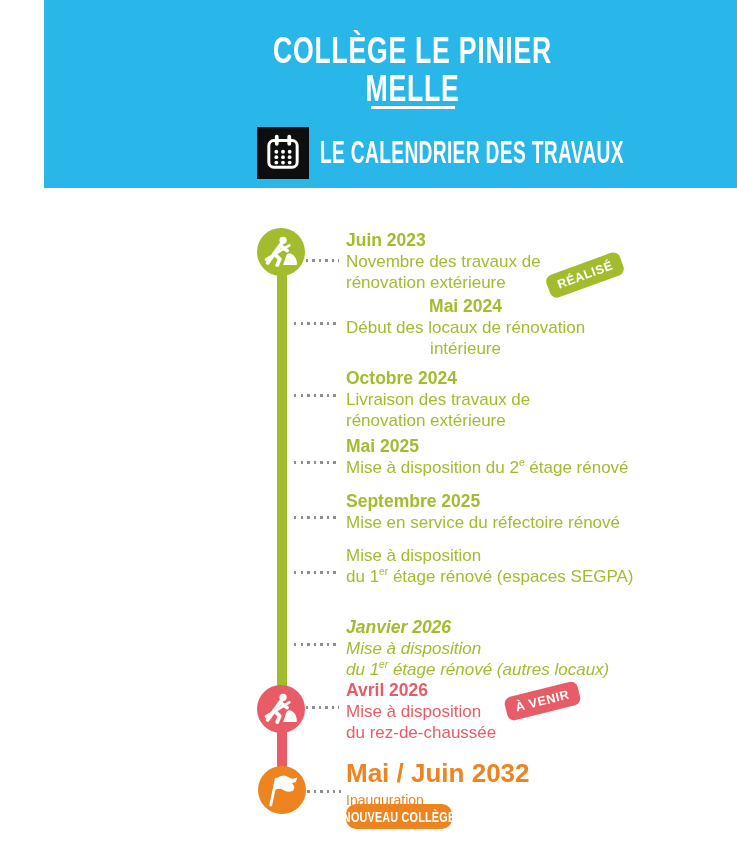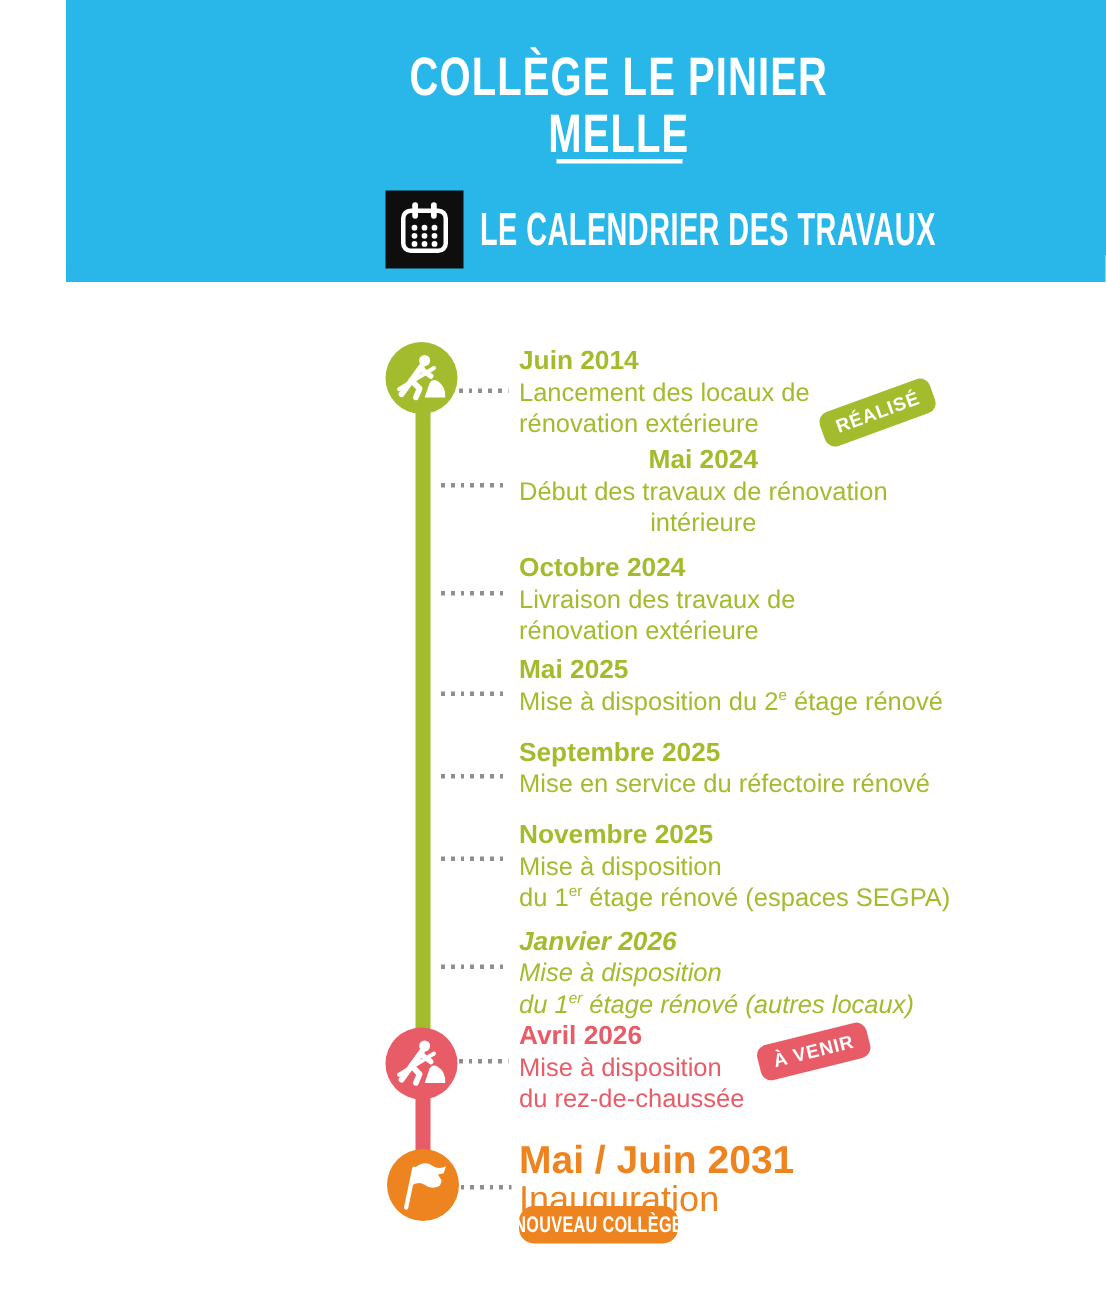--- a/index.html
+++ b/index.html
@@ -43,21 +43,21 @@
     display:flex;align-items:center;justify-content:center;
   }
   .m-green{left:213px;top:228px;background:var(--green);}
   .m-red{left:213px;top:685px;background:var(--red);}
   .m-orange{left:214px;top:766px;background:var(--orange);}
   
   .t-item{position:absolute;left:302px;z-index:2;}
   .t-date{font-size:17.5px;font-weight:700;line-height:22px;white-space:nowrap;}
   .t-line{font-size:17px;font-weight:400;line-height:21px;white-space:nowrap;}
   .t-item.big .t-date{font-size:26px;line-height:25px;padding-bottom:4px;}
-  .t-item.big .t-line{font-size:24px;line-height:20px;}
+  .t-item.big .t-line{font-size:14px;line-height:20px;}
   sup{font-size:0.6em;line-height:0;}
   .c-green{color:var(--green);}
   .c-red{color:var(--red);}
   .c-orange{color:var(--orange);}
   .dots{
     position:absolute;height:3px;z-index:1;
     background-image:repeating-linear-gradient(90deg,var(--dot) 0 2.5px,transparent 2.5px 6.5px);
   }
   
   .badge{
@@ -130,59 +130,58 @@
   </div>
   <div class="marker m-orange">
     <svg viewBox="0 0 48 48" width="40" height="40">
       <path d="M17 11 L10.5 42" stroke="#fff" stroke-width="3.4" fill="none" stroke-linecap="round"></path>
       <path d="M17.5 10 q8 -6 14 -1.5 q5 3.5 11 0.5 l-2 5.5 l-4.5 1 l3 5 l-1.5 4 q-6.5 3.5 -12 -0.5 q-5 -3.5 -11.5 1 Z" fill="#fff"></path>
     </svg>
   </div>
 
   <div id="items">
       <div class="t-item c-green" style="top: 229px;">
-        <div class="t-date">Juin 2014</div>
-        <div class="t-line">Lancement des locaux de</div>
+        <div class="t-date">Juin 2023</div>
+        <div class="t-line">Novembre des travaux de</div>
         <div class="t-line">rénovation extérieure</div>
       </div>
       <div class="t-item c-green" style="top: 295px; text-align: center;">
         <div class="t-date">Mai 2024</div>
-        <div class="t-line">Début des travaux de rénovation</div>
+        <div class="t-line">Début des locaux de rénovation</div>
         <div class="t-line">intérieure</div>
       </div>
       <div class="t-item c-green" style="top: 367px;">
         <div class="t-date">Octobre 2024</div>
         <div class="t-line">Livraison des travaux de</div>
         <div class="t-line">rénovation extérieure</div>
       </div>
       <div class="t-item c-green" style="top: 435px;">
         <div class="t-date">Mai 2025</div>
         <div class="t-line">Mise à disposition du 2<sup>e</sup> étage rénové</div>
       </div>
       <div class="t-item c-green" style="top: 490px;">
         <div class="t-date">Septembre 2025</div>
         <div class="t-line">Mise en service du réfectoire rénové</div>
       </div>
       <div class="t-item c-green" style="top: 545px;">
-        <div class="t-date">Novembre 2025</div>
         <div class="t-line">Mise à disposition</div>
         <div class="t-line">du 1<sup>er</sup> étage rénové (espaces SEGPA)</div>
       </div>
       <div class="t-item c-green" style="top: 616px; font-style: italic;">
         <div class="t-date">Janvier 2026</div>
         <div class="t-line">Mise à disposition</div>
         <div class="t-line">du 1<sup>er</sup> étage rénové (autres locaux)</div>
       </div>
       <div class="t-item c-red" style="top: 679px;">
         <div class="t-date">Avril 2026</div>
         <div class="t-line">Mise à disposition</div>
         <div class="t-line">du rez-de-chaussée</div>
       </div>
       <div class="t-item c-orange big" style="top: 761px;">
-        <div class="t-date">Mai / Juin 2031</div>
+        <div class="t-date">Mai / Juin 2032</div>
         <div class="t-line">Inauguration</div>
       </div>
     </div>
 
   <div class="badge badge-realise">RÉALISÉ</div>
   <div class="badge badge-avenir">À VENIR</div>
   <div class="badge badge-nc">
     <span>NOUVEAU COLLÈGE</span>
   </div>
 

